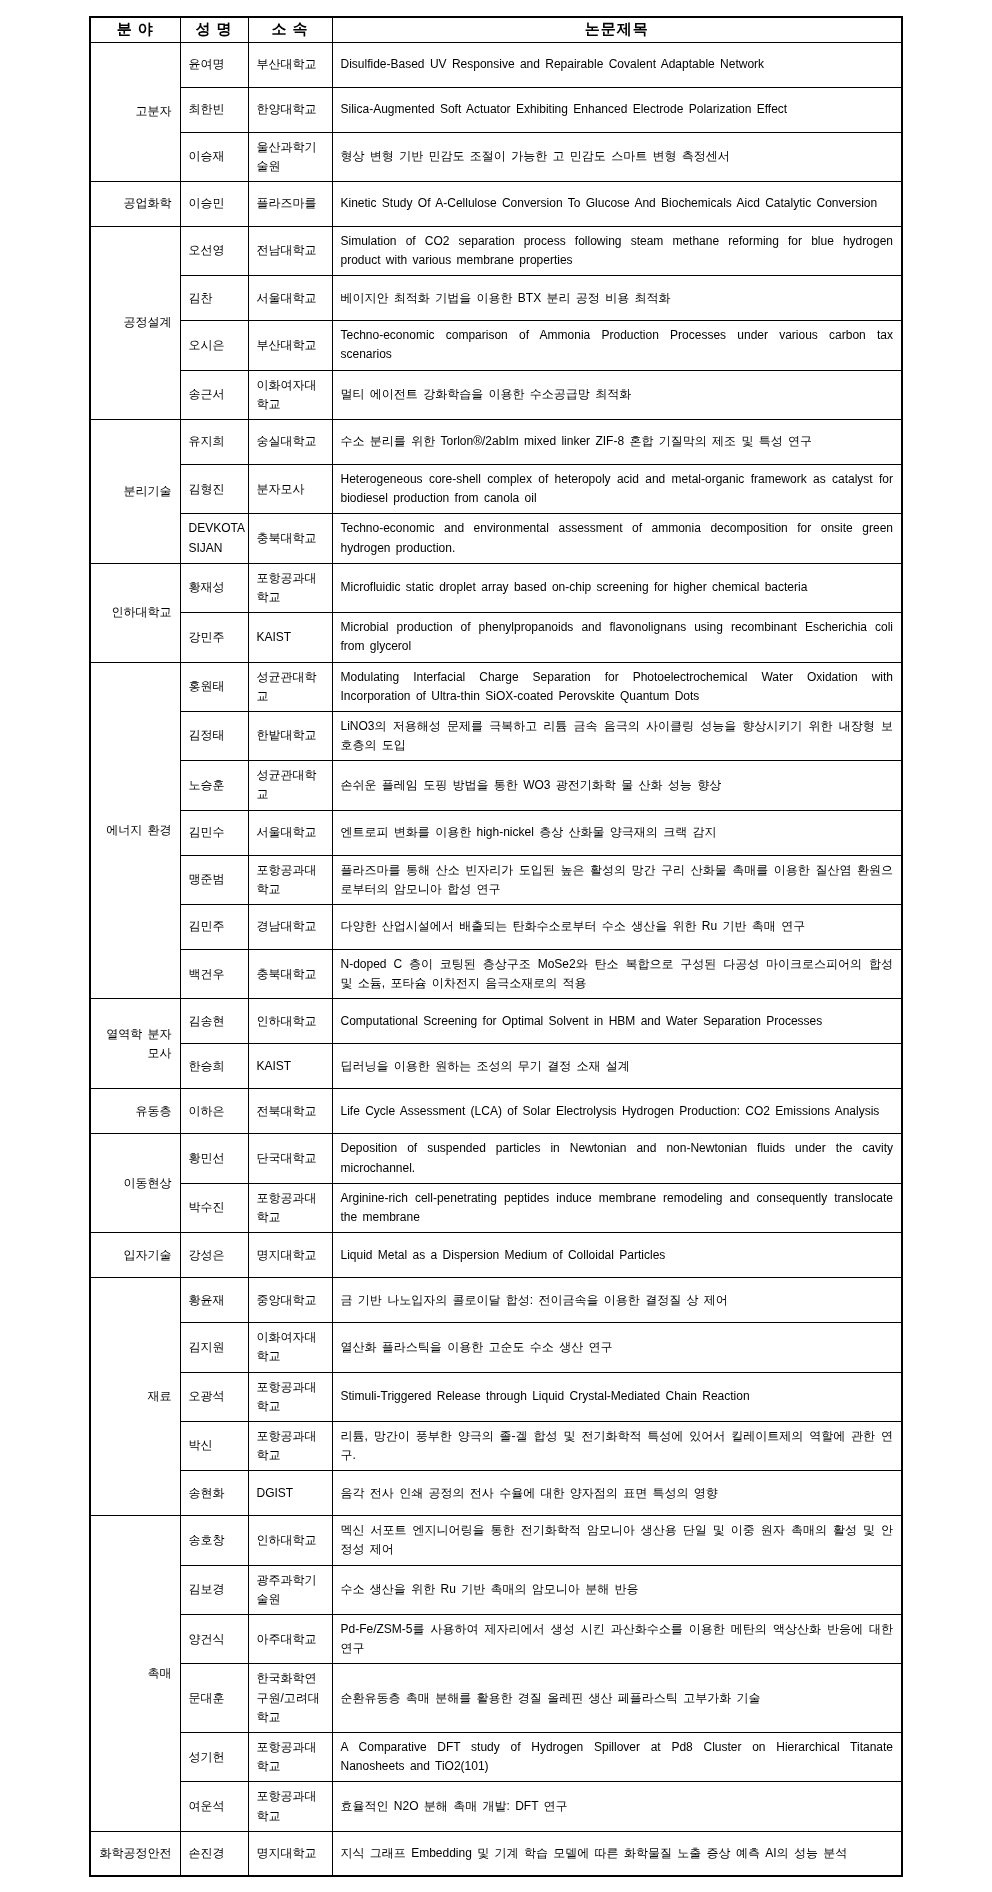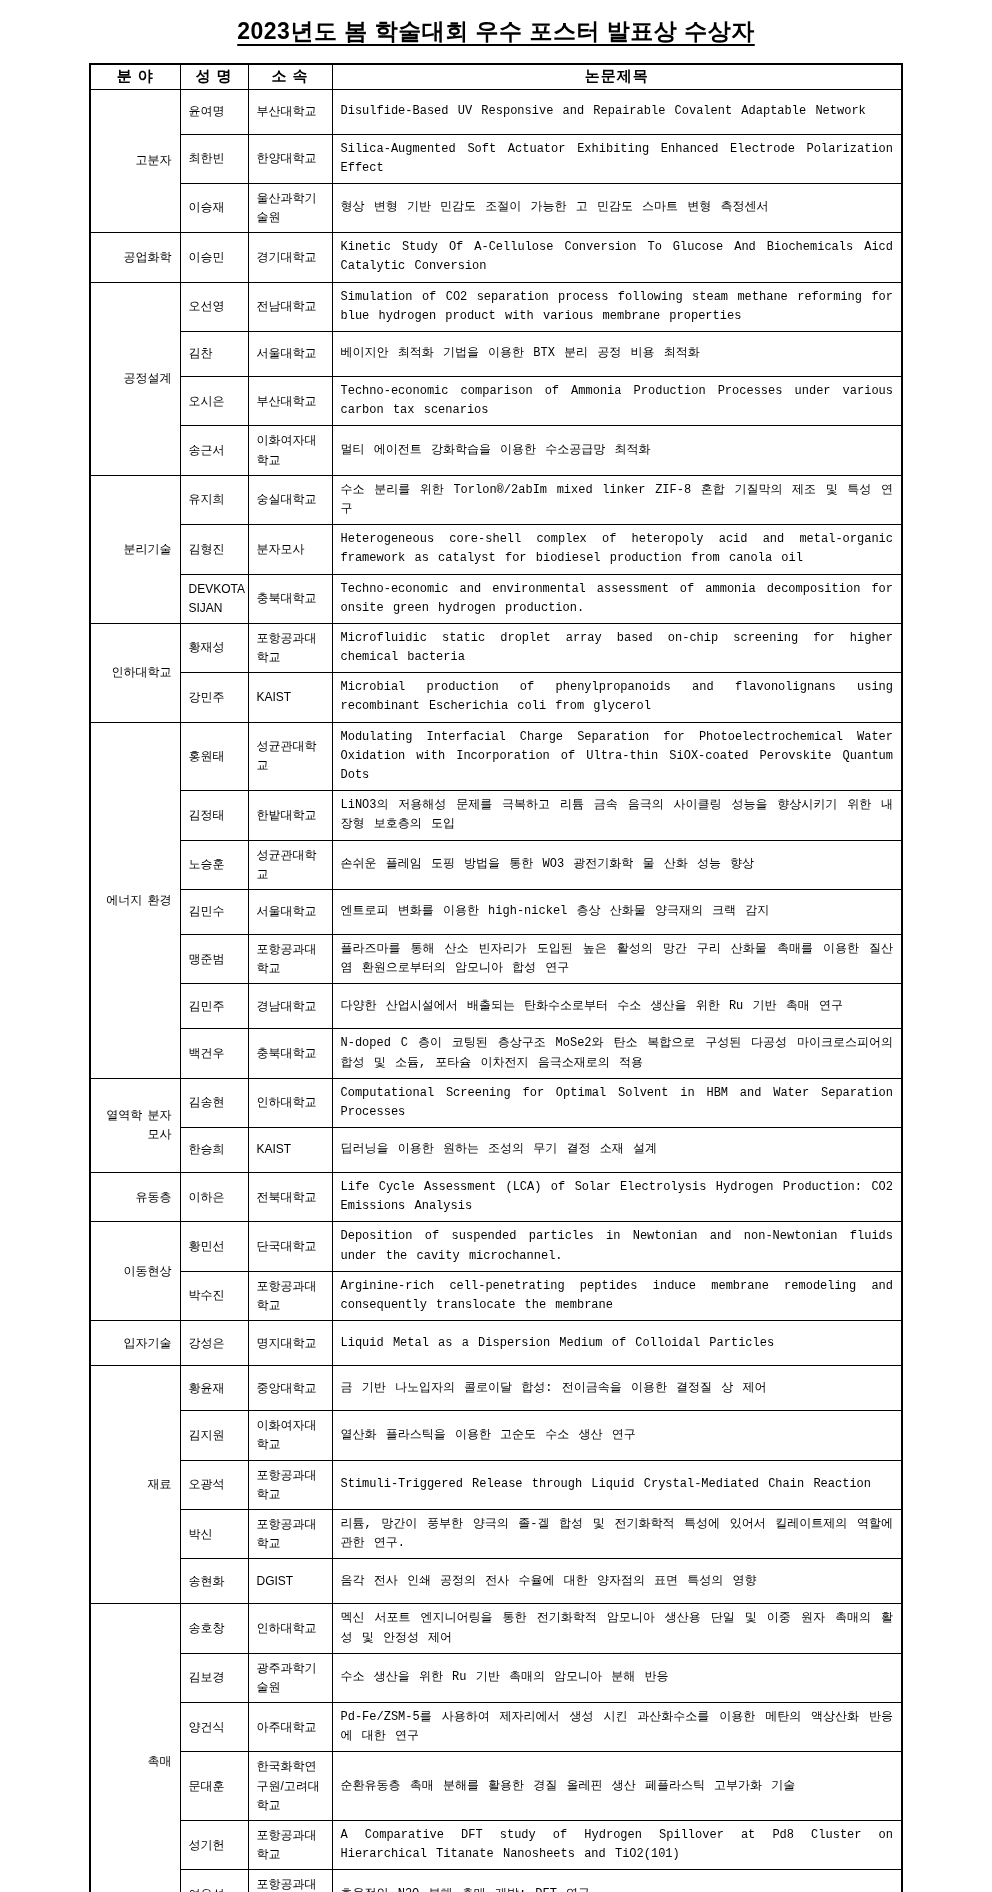--- a/index.html
+++ b/index.html
@@ -53,33 +53,31 @@
   }
   td.col-field {
     text-align: right;
     padding: 5px 2px;
   }
   td.col-name  { text-align: left; margin-left: 44px; }
   td.col-aff   { text-align: left; padding: 5px 6px; margin-left: 16px; }
   td.col-title {
     text-align: justify;
     padding: 5px 11px;
-    font-family: Liberation Mono, monospace;
   }
   col.c-field { width: 90px; }
   col.c-name  { width: 68px; }
   col.c-aff   { width: 84px; }
   col.c-title { width: 570px; }
 </style>
 </head>
 <body>
 
 <div class="page">
 
-  <h1 class="doc-title">2023년도 봄 학술대회 우수 포스터 발표상 수상자</h1>
 
   <table class="awards">
     <colgroup>
       <col class="c-field">
       <col class="c-name">
       <col class="c-aff">
       <col class="c-title">
     </colgroup>
     <thead>
       <tr>
@@ -102,21 +100,21 @@
           <td class="col-title">Silica-Augmented Soft Actuator Exhibiting Enhanced Electrode Polarization Effect</td>
         </tr>
         <tr>
           <td class="col-name">이승재</td>
           <td class="col-aff">울산과학기술원</td>
           <td class="col-title">형상 변형 기반 민감도 조절이 가능한 고 민감도 스마트 변형 측정센서</td>
         </tr>
         <tr>
           <td class="col-field" rowspan="1">공업화학</td>
           <td class="col-name">이승민</td>
-          <td class="col-aff">경기대학교</td>
+          <td class="col-aff">플라즈마를</td>
           <td class="col-title">Kinetic Study Of A-Cellulose Conversion To Glucose And Biochemicals Aicd Catalytic Conversion</td>
         </tr>
         <tr>
           <td class="col-field" rowspan="4">공정설계</td>
           <td class="col-name">오선영</td>
           <td class="col-aff">전남대학교</td>
           <td class="col-title">Simulation of CO2 separation process following steam methane reforming for blue hydrogen product with various membrane properties</td>
         </tr>
         <tr>
           <td class="col-name">김찬</td>

